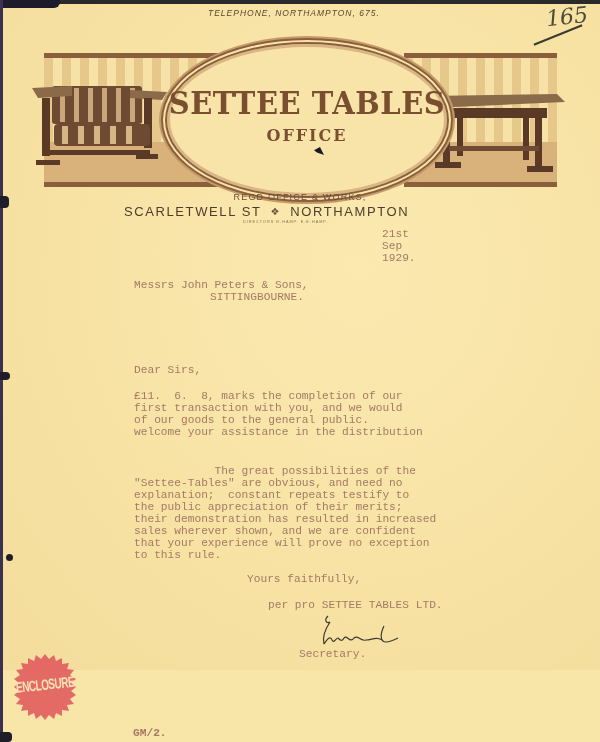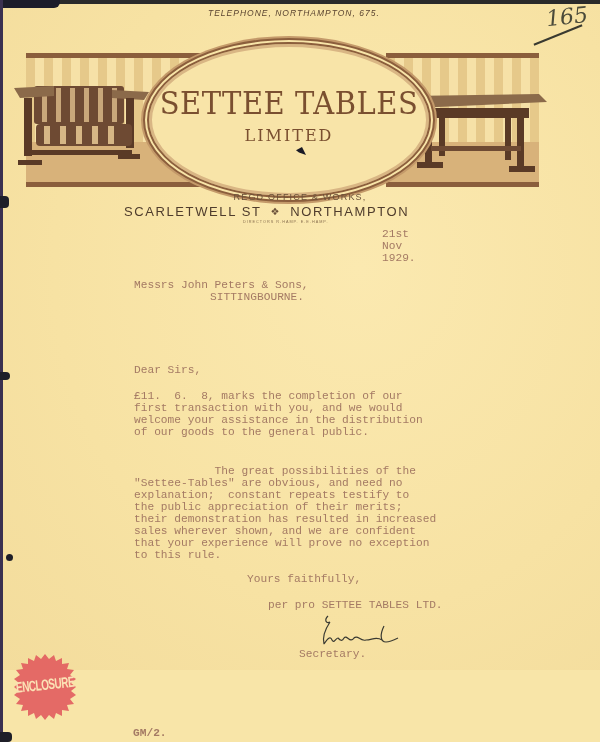--- a/index.html
+++ b/index.html
@@ -38,21 +38,21 @@
     position: absolute; left: 6px; top: 0; font-family: "DejaVu Serif", serif;
     font-size: 22px; color: #4a4a3a; font-style: italic; transform: rotate(-6deg);
   }
   .folio-line {
     position: absolute; left: -8px; top: 30px; width: 52px; height: 2px;
     background: #3a3a30; transform: rotate(-22deg);
   }
 
   
   .banner {
-    position: absolute; left: 26px; top: 50px; width: 513px; height: 131px;
+    position: absolute; left: 44px; top: 50px; width: 513px; height: 131px; font-weight: bold;
   }
   .panel {
     position: absolute; top: 3px; height: 124px;
     background: repeating-linear-gradient(90deg, #e6c98a 0 9px, #f6e1a7 9px 18px);
     border-top: 5px solid #8b5e3c; border-bottom: 5px solid #8b5e3c;
   }
   .panel .floor {
     position: absolute; left: 0; right: 0; bottom: 0; height: 40px;
     background: #d8b27a;
   }
@@ -191,42 +191,42 @@
       <rect x="30" y="30" width="6" height="40" fill="#5a3a26"></rect>
       <rect x="108" y="30" width="7" height="52" fill="#5a3a26"></rect>
       <rect x="96" y="30" width="6" height="44" fill="#5a3a26"></rect>
       <rect x="22" y="60" width="90" height="5" fill="#6e4a33"></rect>
       <rect x="8" y="76" width="26" height="6" fill="#5a3a26"></rect>
       <rect x="100" y="80" width="26" height="6" fill="#5a3a26"></rect>
     </svg>
 
     <div class="oval">
       <div class="brand-name">SETTEE TABLES</div>
-      <div class="brand-limited">LIMITED</div>
+      <div class="brand-limited">OFFICE</div>
     </div>
     <div class="tear"></div>
   </div>
 
   <div class="regd">
     <span class="regd-inner">REGD OFFICE &amp; WORKS,</span>
   </div>
   <div class="address">
     <span>SCARLETWELL ST</span>
     <span class="diamond">❖</span>
     <span>NORTHAMPTON</span>
   </div>
   <div class="directors">DIRECTORS   R.HAMP.   E.E.HAMP.</div>
 
-  <div class="typed date"><div>21st</div><div>Nov</div><div>1929.</div></div>
+  <div class="typed date"><div>21st</div><div>Sep</div><div>1929.</div></div>
 
   <div class="typed recipient"><div>Messrs John Peters &amp; Sons,</div><div style="padding-left:76px">SITTINGBOURNE.</div></div>
 
   <div class="typed salutation">Dear Sirs,</div>
 
-  <div class="typed para1"><div>£11.  6.  8, marks the completion of our</div><div>first transaction with you, and we would</div><div>welcome your assistance in the distribution</div><div>of our goods to the general public.</div></div>
+  <div class="typed para1"><div>£11.  6.  8, marks the completion of our</div><div>first transaction with you, and we would</div><div>of our goods to the general public.</div><div>welcome your assistance in the distribution</div></div>
 
   <div class="typed para2"><div>            The great possibilities of the</div><div>"Settee-Tables" are obvious, and need no</div><div>explanation;  constant repeats testify to</div><div>the public appreciation of their merits;</div><div>their demonstration has resulted in increased</div><div>sales wherever shown, and we are confident</div><div>that your experience will prove no exception</div><div>to this rule.</div></div>
 
   <div class="typed closing">Yours faithfully,</div>
   <div class="typed perpro">per pro SETTEE TABLES LTD.</div>
 
   <svg class="signature" viewBox="0 0 95 34">
     <path d="M14,2 C10,6 12,10 16,8 M16,8 C12,14 8,22 10,30 M10,30 C14,24 16,22 18,26 C20,30 22,24 24,24 C26,26 28,28 30,24 C33,20 36,30 40,24 C44,20 46,28 52,26 C58,26 62,22 68,26 M70,12 C66,20 66,28 72,28 C76,28 80,26 84,24" fill="none" stroke="#3a3a32" stroke-width="1.2"></path>
   </svg>
 

